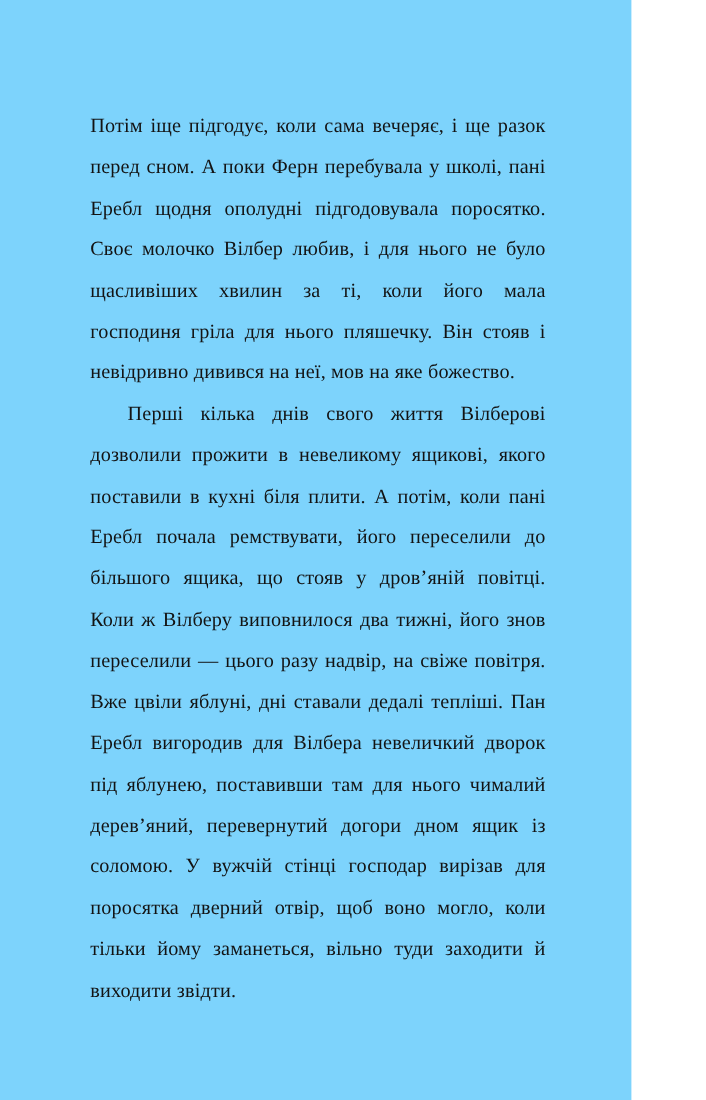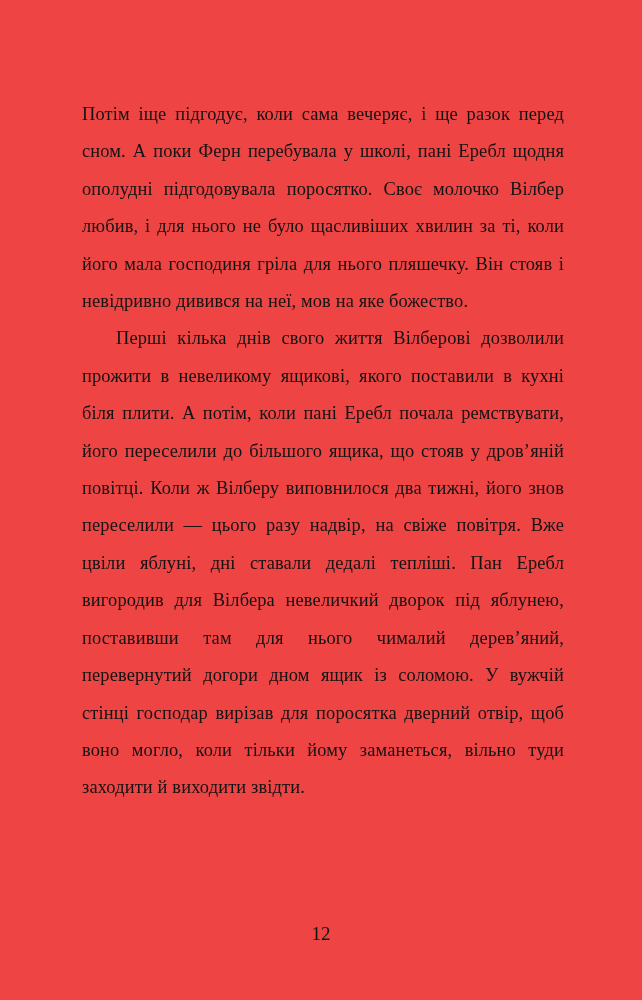--- a/index.html
+++ b/index.html
@@ -12,25 +12,25 @@
     height: 1000px;
     position: relative;
     font-family: "Liberation Serif", "DejaVu Serif", serif;
     color: #111111;
     overflow: hidden;
   }
   .page {
     position: absolute;
     left: 0;
     top: 0;
-    width: 642px;
+    width: 574px;
     height: 1000px;
     box-sizing: border-box;
     padding: 96px 78px 0 82px;
-    background: #ef4444;
+    background: #7dd3fc;
   }
   .body-text {
     font-size: 18.4px;
     line-height: 37.4px;
     text-align: justify;
     text-justify: inter-word;
     letter-spacing: 0.15px;
     color: #131313;
     font-weight: 500;
   }
@@ -57,14 +57,13 @@
   }
 </style>
 </head>
 <body>
 
 <div class="page">
   <div class="body-text">
     <p class="no-indent">Потім іще підгодує, коли сама вечеряє, і ще разок перед сном. А поки Ферн перебувала у школі, пані Еребл щодня ополудні підгодовувала поросятко. Своє молочко Вілбер любив, і для нього не було щасливіших хвилин за ті, коли його мала господиня гріла для нього пляшечку. Він стояв і невідривно дивився на неї, мов на яке божество.</p>
     <p>Перші кілька днів свого життя Вілберові дозволили прожити в невеликому ящикові, якого поставили в кухні біля плити. А потім, коли пані Еребл почала ремствувати, його переселили до більшого ящика, що стояв у дров’яній повітці. Коли ж Вілберу виповнилося два тижні, його знов переселили — цього разу надвір, на свіже повітря. Вже цвіли яблуні, дні ставали дедалі тепліші. Пан Еребл вигородив для Вілбера невеличкий дворок під яблунею, поставивши там для нього чималий дерев’яний, перевернутий догори дном ящик із соломою. У вужчій стінці господар вирізав для поросятка дверний отвір, щоб воно могло, коли тільки йому заманеться, вільно туди заходити й виходити звідти.</p>
   </div>
-  <div class="folio">12</div>
 </div>
 
 </body></html>

